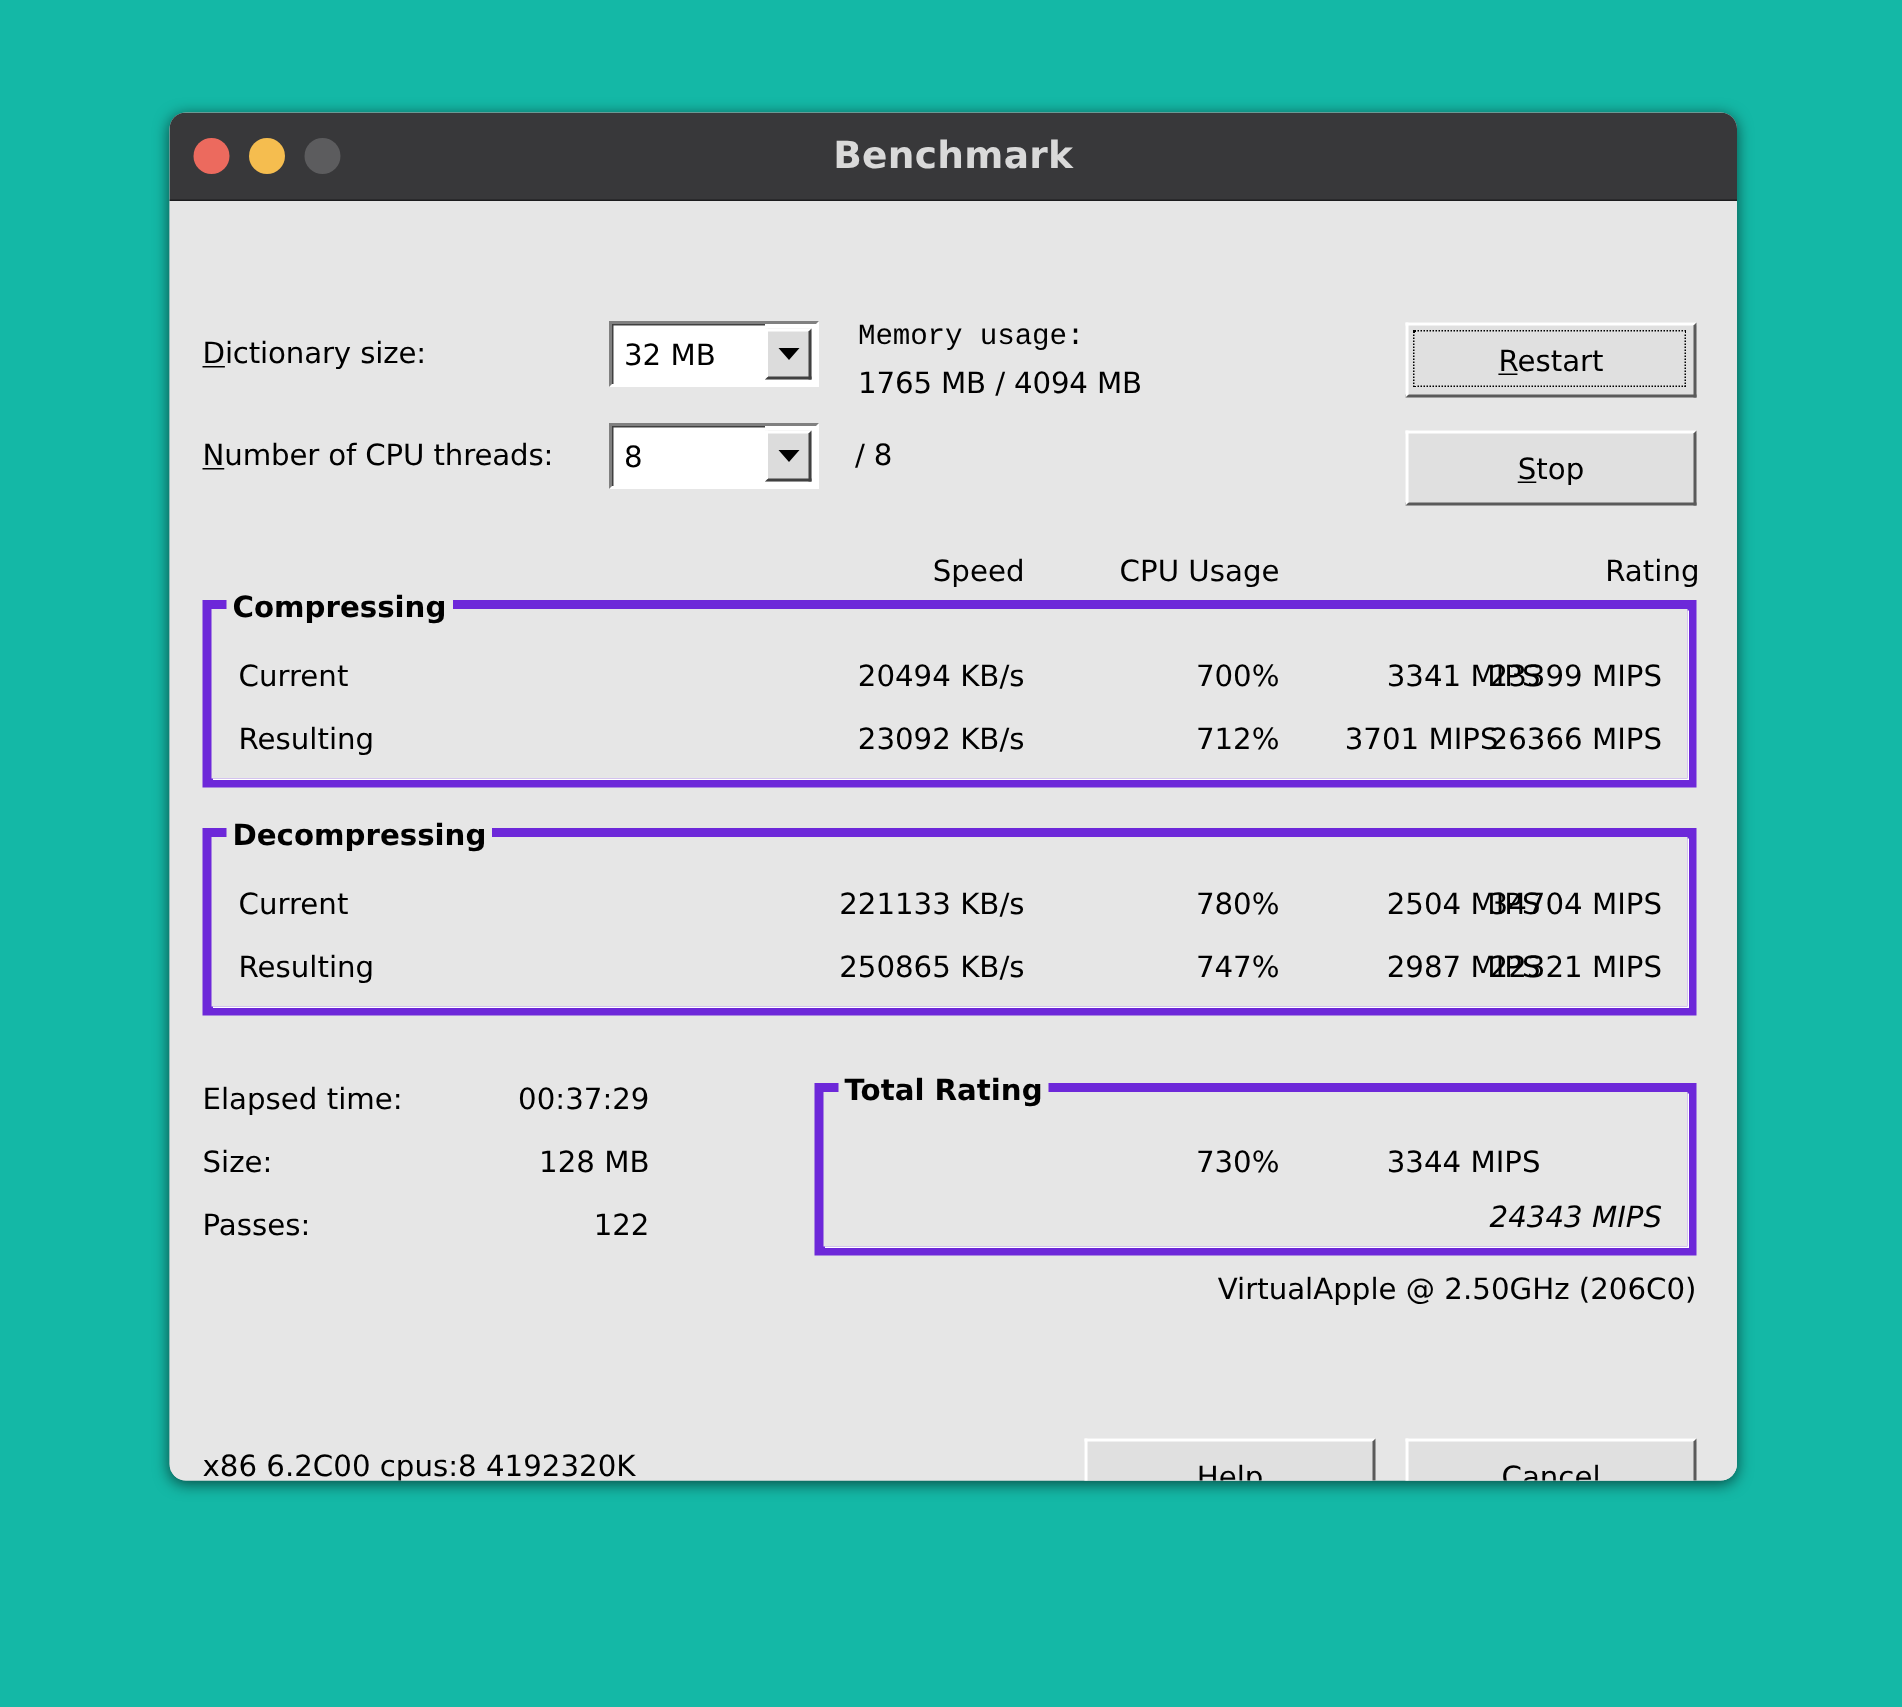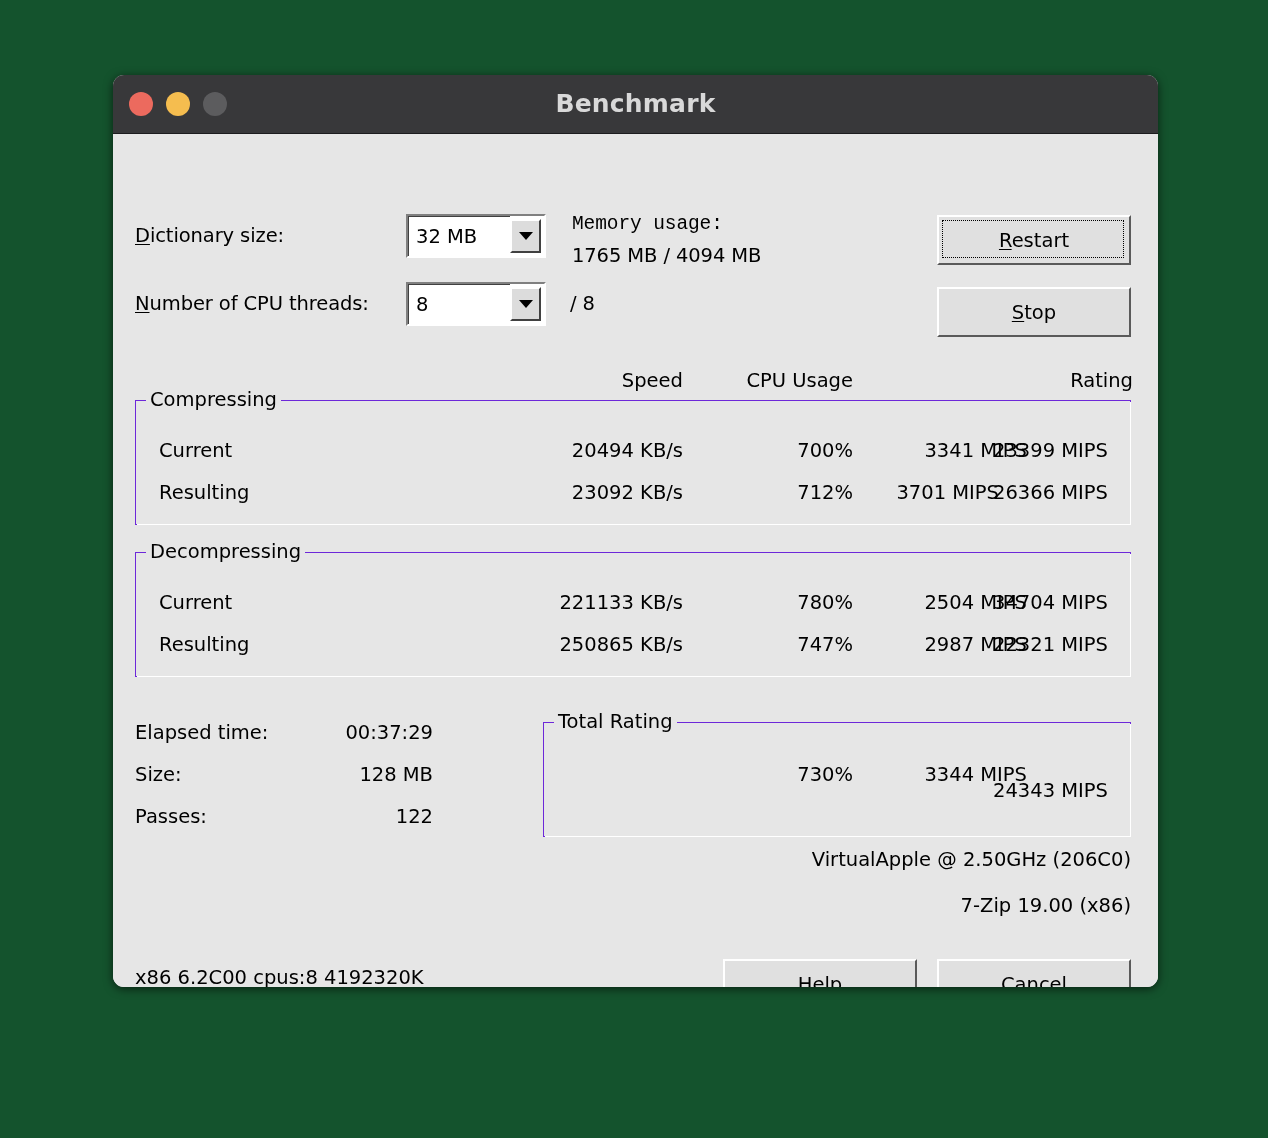--- a/index.html
+++ b/index.html
@@ -10,21 +10,21 @@
     width: 1268px;
     height: 1138px;
     overflow: hidden;
     font-family: "DejaVu Sans", sans-serif;
   }
 
   #root {
     position: relative;
     width: 1268px;
     height: 1138px;
-    background: #14532d;
+    background: #14b8a6;
   }
 
   
   .window {
     position: absolute;
     left: 113px;
     top: 75px;
     width: 1045px;
     height: 912px;
     border-radius: 11px;
@@ -157,23 +157,24 @@
     width: calc(100% - 8px);
     height: calc(100% - 8px);
     position: absolute;
     left: 3px; top: 3px;
     box-sizing: border-box;
   }
 
   
   .group {
     position: absolute;
-    border: 1px solid #6d28d9;
+    border: 6px solid #6d28d9;
     box-sizing: border-box;
     background: transparent;
+    font-weight: bold;
   }
   .group::after {
     content: "";
     position: absolute;
     left: 1px; top: 1px; right: -1px; bottom: -1px;
     border-right: 1px solid #ffffff;
     border-bottom: 1px solid #ffffff;
     pointer-events: none;
   }
   .group-title {
@@ -285,24 +286,23 @@
       <div class="cell-r" style="left:180px; top:629px; width:140px;">128 MB</div>
 
       <div class="cell-l" style="left:22px; top:671px;">Passes:</div>
       <div class="cell-r" style="left:180px; top:671px; width:140px;">122</div>
 
       <div class="group" style="left:430px; top:588px; width:588px; height:115px;">
         <div class="group-title">Total Rating</div>
       </div>
       <div class="cell-r" style="left:540px; top:629px; width:200px;">730%</div>
       <div class="cell-r" style="left:700px; top:629px; width:214px;">3344 MIPS</div>
-      <div class="cell-r" style="left:830px; top:645px; width:165px;">24343 MIPS</div>
+      <div class="cell-r" style="left:830px; top:666px; width:165px;font-style:italic;">24343 MIPS</div>
 
       <div class="cell-r" style="left:600px; top:714px; width:418px;">VirtualApple @ 2.50GHz (206C0)</div>
-      <div class="cell-r" style="left:600px; top:760px; width:418px;">7-Zip 19.00 (x86)</div>
 
       <div class="cell-l" style="left:22px; top:832px;">x86 6.2C00 cpus:8 4192320K</div>
 
       <div class="btn" style="left:610px; top:825px; width:194px; height:50px;">
         <span><span class="u">H</span>elp</span>
       </div>
       <div class="btn" style="left:824px; top:825px; width:194px; height:50px;">
         <span>Cancel</span>
       </div>
 

